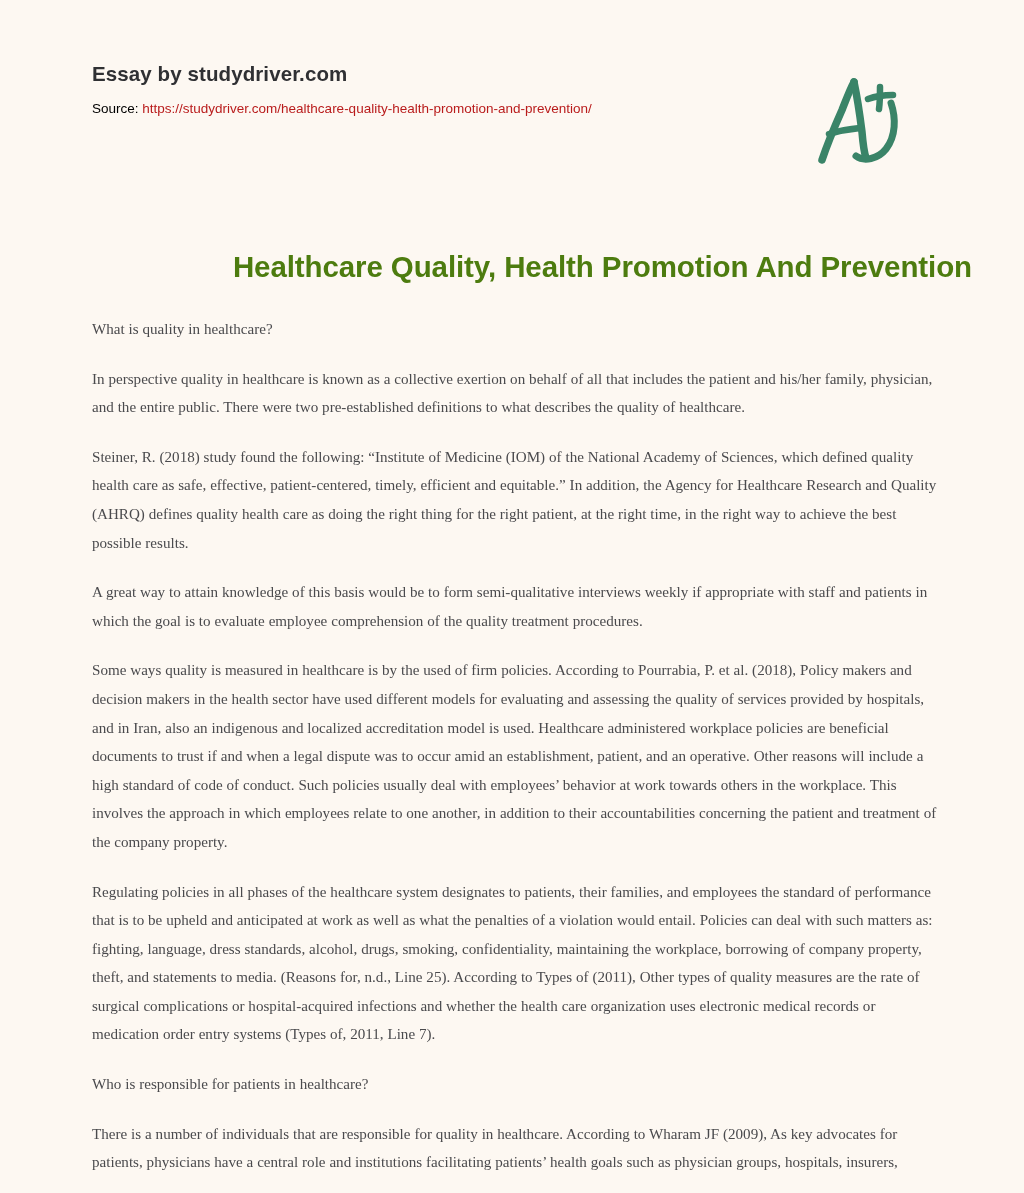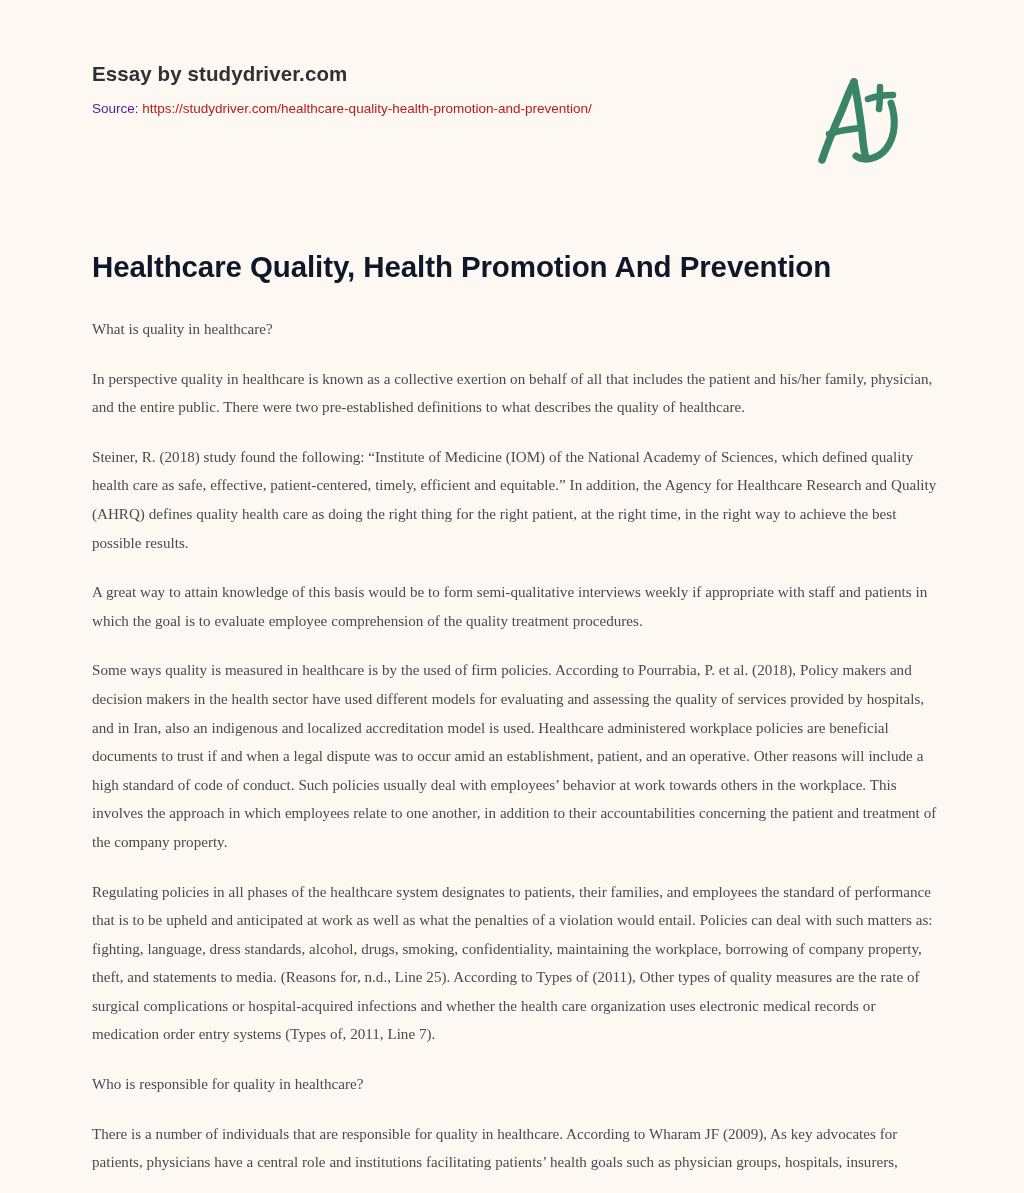--- a/index.html
+++ b/index.html
@@ -38,21 +38,21 @@
     margin: 0 0 14px 0;
   }
   .source-line {
     font-size: 13.5px;
     color: #6f6f72;
     line-height: 1.2;
     margin: 0;
     white-space: nowrap;
   }
   .source-label {
-    color: #4c1d95;
+    color: #000000;
   }
   .source-url {
     color: #b91c1c;
     text-decoration: none;
   }
 
   
   .logo {
     position: absolute;
     left: 812px;
@@ -67,24 +67,25 @@
   }
 
   
   .doc-title {
     position: absolute;
     left: 92px;
     top: 249px;
     width: 880px;
     font-size: 29.5px;
     font-weight: bold;
-    color: #0f172a;
+    color: #4d7c0f;
     letter-spacing: -0.1px;
     line-height: 1.25;
     margin: 0;
+    text-align: right;
   }
 
   
   .body-copy {
     position: absolute;
     left: 92px;
     top: 315px;
     width: 848px;
   }
   .body-copy p {
@@ -133,17 +134,17 @@
 
   <h1 class="doc-title">Healthcare Quality, Health Promotion And Prevention</h1>
 
   <div class="body-copy">
     <p>What is quality in healthcare?</p>
     <p>In perspective quality in healthcare is known as a collective exertion on behalf of all that includes the patient and his/her family, physician, and the entire public. There were two pre-established definitions to what describes the quality of healthcare.</p>
     <p>Steiner, R. (2018) study found the following: “Institute of Medicine (IOM) of the National Academy of Sciences, which defined quality health care as safe, effective, patient-centered, timely, efficient and equitable.” In addition, the Agency for Healthcare Research and Quality (AHRQ) defines quality health care as doing the right thing for the right patient, at the right time, in the right way to achieve the best possible results.</p>
     <p>A great way to attain knowledge of this basis would be to form semi-qualitative interviews weekly if appropriate with staff and patients in which the goal is to evaluate employee comprehension of the quality treatment procedures.</p>
     <p>Some ways quality is measured in healthcare is by the used of firm policies. According to Pourrabia, P. et al. (2018), Policy makers and decision makers in the health sector have used different models for evaluating and assessing the quality of services provided by hospitals, and in Iran, also an indigenous and localized accreditation model is used. Healthcare administered workplace policies are beneficial documents to trust if and when a legal dispute was to occur amid an establishment, patient, and an operative. Other reasons will include a high standard of code of conduct. Such policies usually deal with employees’ behavior at work towards others in the workplace. This involves the approach in which employees relate to one another, in addition to their accountabilities concerning the patient and treatment of the company property.</p>
     <p>Regulating policies in all phases of the healthcare system designates to patients, their families, and employees the standard of performance that is to be upheld and anticipated at work as well as what the penalties of a violation would entail. Policies can deal with such matters as: fighting, language, dress standards, alcohol, drugs, smoking, confidentiality, maintaining the workplace, borrowing of company property, theft, and statements to media. (Reasons for, n.d., Line 25). According to Types of (2011), Other types of quality measures are the rate of surgical complications or hospital-acquired infections and whether the health care organization uses electronic medical records or medication order entry systems (Types of, 2011, Line 7).</p>
-    <p>Who is responsible for quality in healthcare?</p>
+    <p>Who is responsible for patients in healthcare?</p>
     <p>There is a number of individuals that are responsible for quality in healthcare. According to Wharam JF (2009), As key advocates for patients, physicians have a central role and institutions facilitating patients’ health goals such as physician groups, hospitals, insurers,</p>
   </div>
 
 </div>
 
 </body></html>

